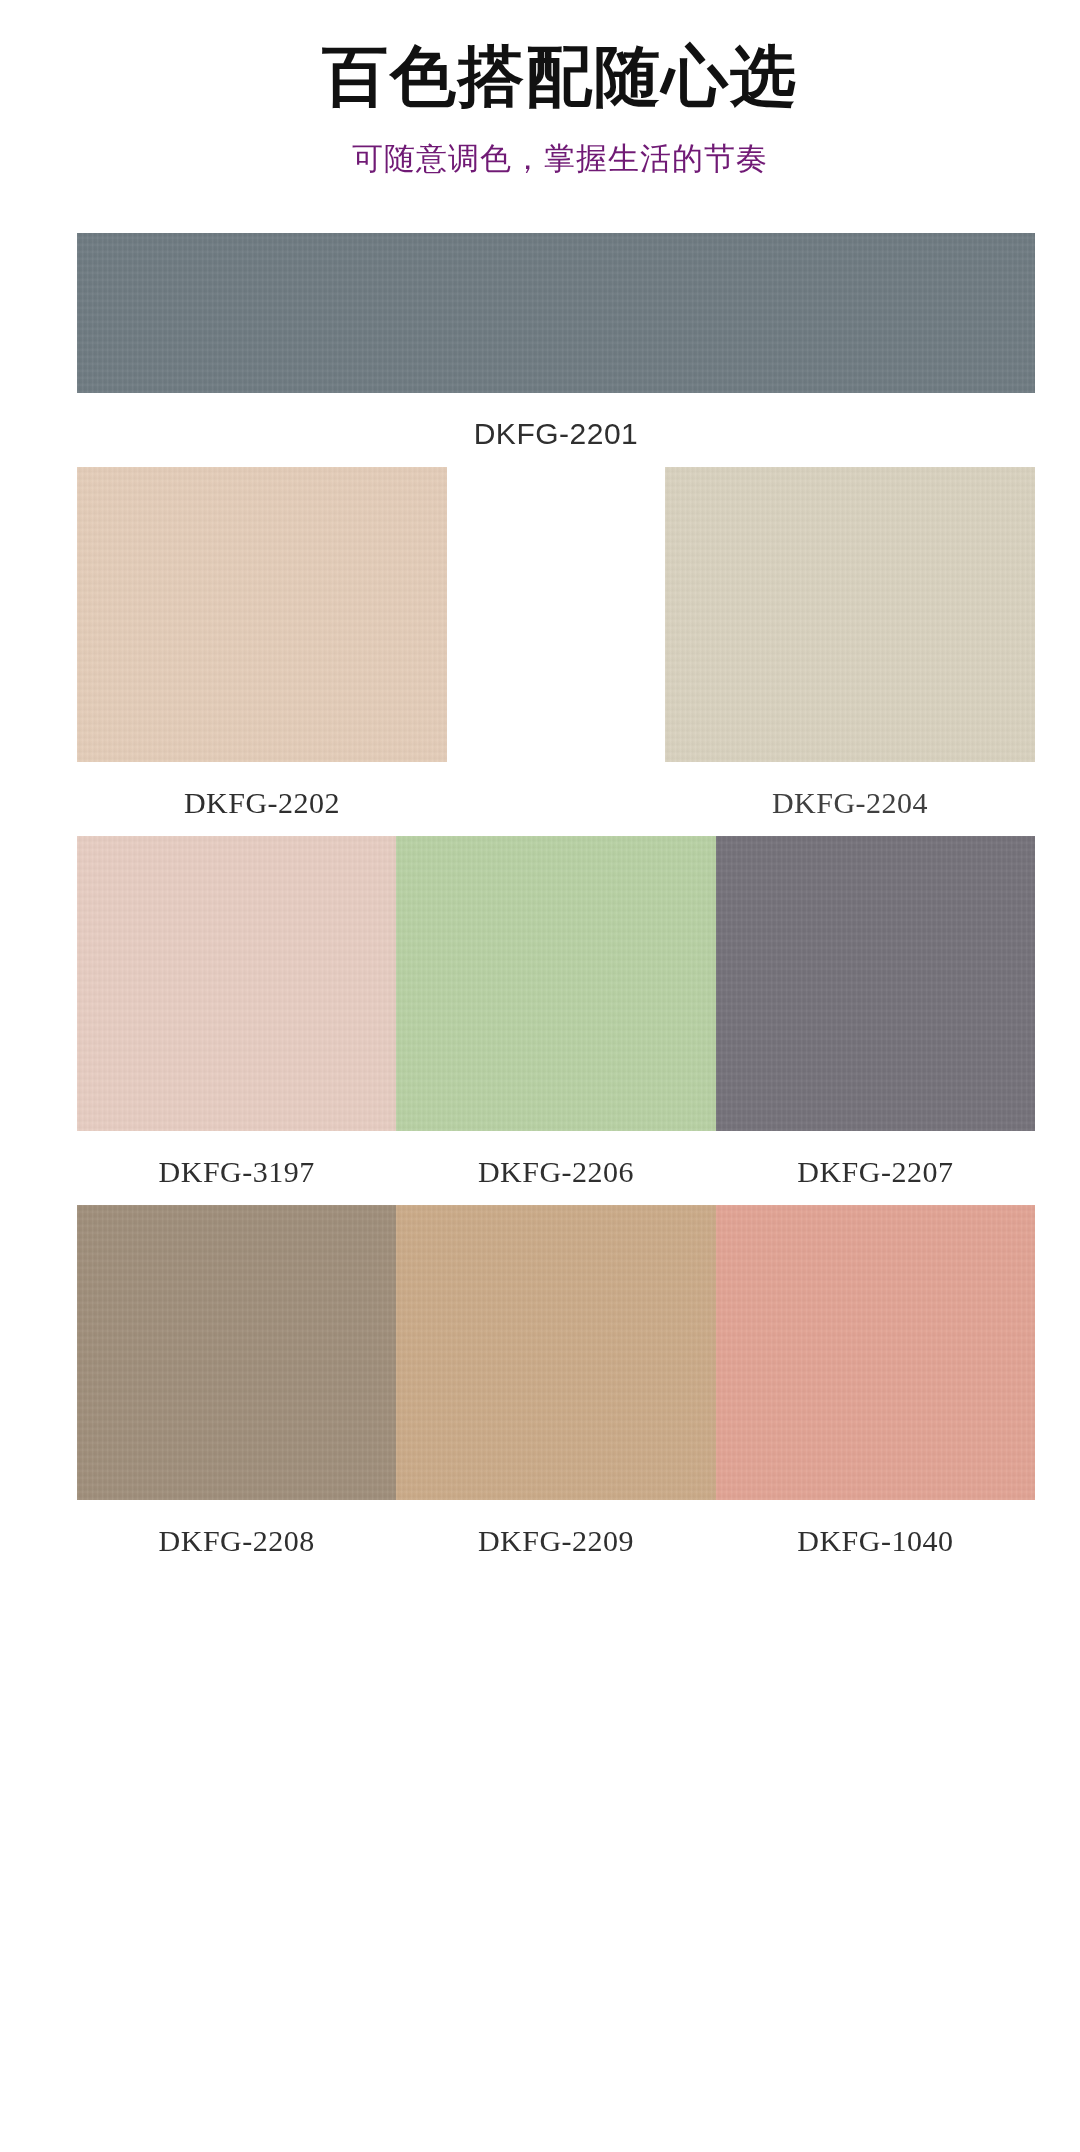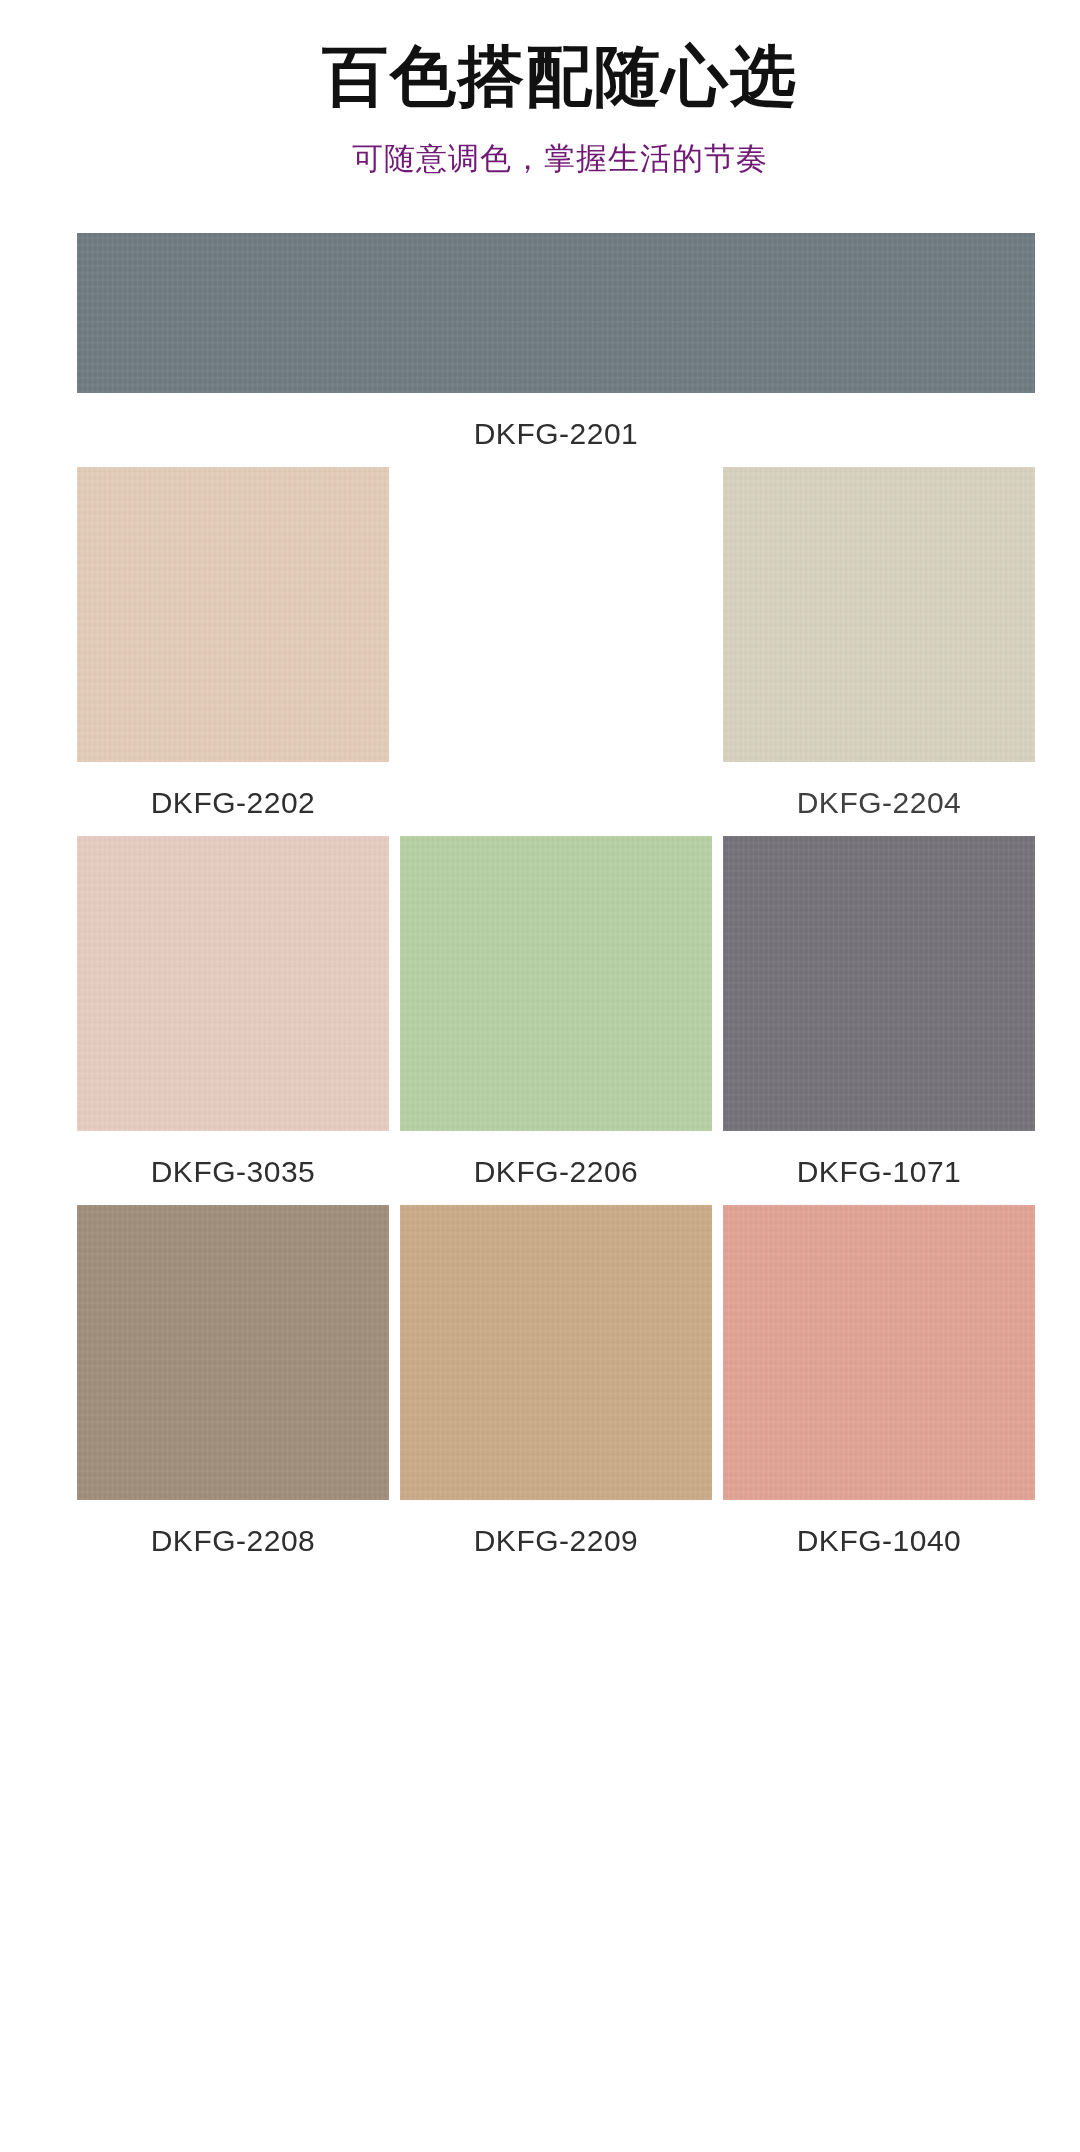--- a/index.html
+++ b/index.html
@@ -59,21 +59,21 @@
     display: flex;
     flex-direction: column;
     align-items: center;
   }
 
   
   .row-banner .swatch-cell { width: 990px; }
   .row-banner .swatch-chip { height: 160px; }
 
   
-  .row-triple .swatch-cell { width: 312px; }
+  .row-triple .swatch-cell { width: 370px; font-family: Liberation Serif, serif; }
   .row-triple .swatch-chip { height: 295px; }
 
   .swatch-chip {
     width: 100%;
     display: block;
     position: relative;
     overflow: hidden;
   }
   
   .swatch-chip::after {
@@ -129,29 +129,29 @@
     </div>
     <div class="swatch-cell">
       <div class="swatch-chip" style="background-color: rgb(217, 210, 191);"></div>
       <div class="swatch-label" style="color: #404040;">DKFG-2204</div>
     </div>
   </div>
 
   <div class="swatch-row row-triple">
     <div class="swatch-cell">
       <div class="swatch-chip" style="background-color: rgb(231, 205, 194);"></div>
-      <div class="swatch-label" style="color: rgb(47, 47, 47);">DKFG-3035</div>
+      <div class="swatch-label" style="color: rgb(47, 47, 47);">DKFG-3197</div>
     </div>
     <div class="swatch-cell">
       <div class="swatch-chip" style="background-color: rgb(184, 209, 164);"></div>
       <div class="swatch-label" style="color: rgb(47, 47, 47);">DKFG-2206</div>
     </div>
     <div class="swatch-cell">
       <div class="swatch-chip" style="background-color: rgb(117, 114, 122);"></div>
-      <div class="swatch-label" style="color: rgb(47, 47, 47);">DKFG-1071</div>
+      <div class="swatch-label" style="color: rgb(47, 47, 47);">DKFG-2207</div>
     </div>
   </div>
 
   <div class="swatch-row row-triple">
     <div class="swatch-cell">
       <div class="swatch-chip" style="background-color: rgb(160, 143, 123);"></div>
       <div class="swatch-label" style="color: rgb(47, 47, 47);">DKFG-2208</div>
     </div>
     <div class="swatch-cell">
       <div class="swatch-chip" style="background-color: rgb(203, 171, 137);"></div>

